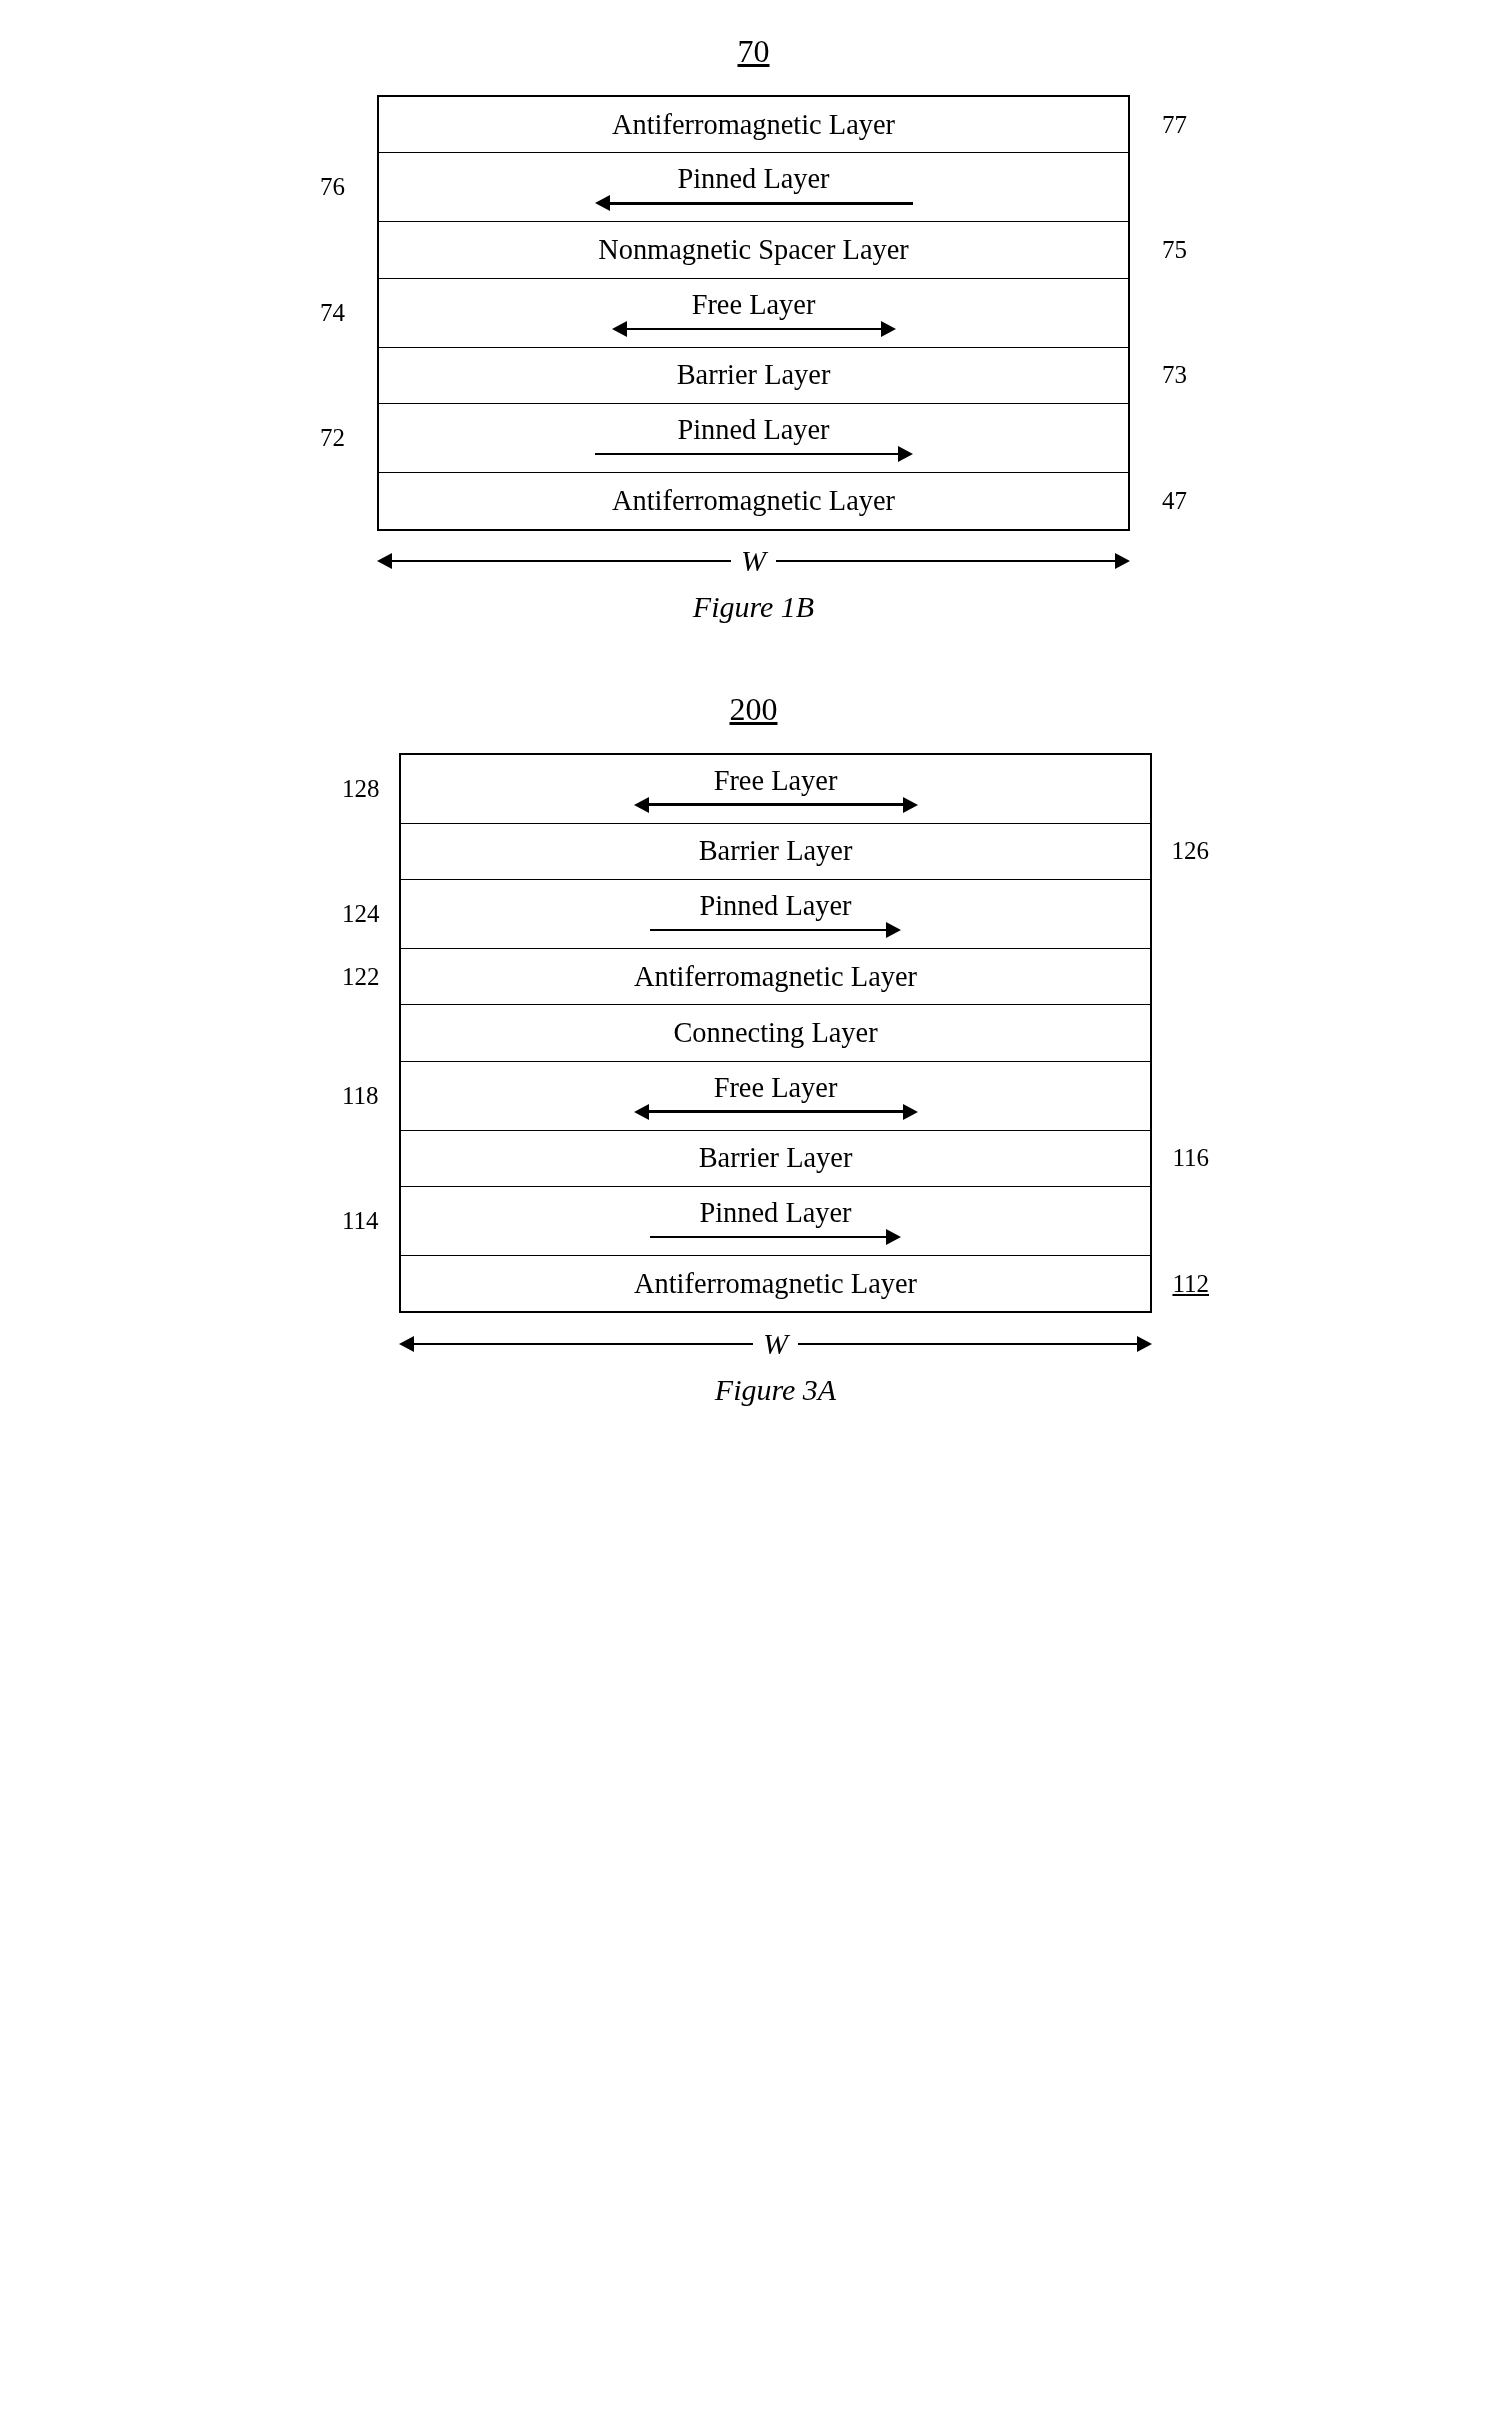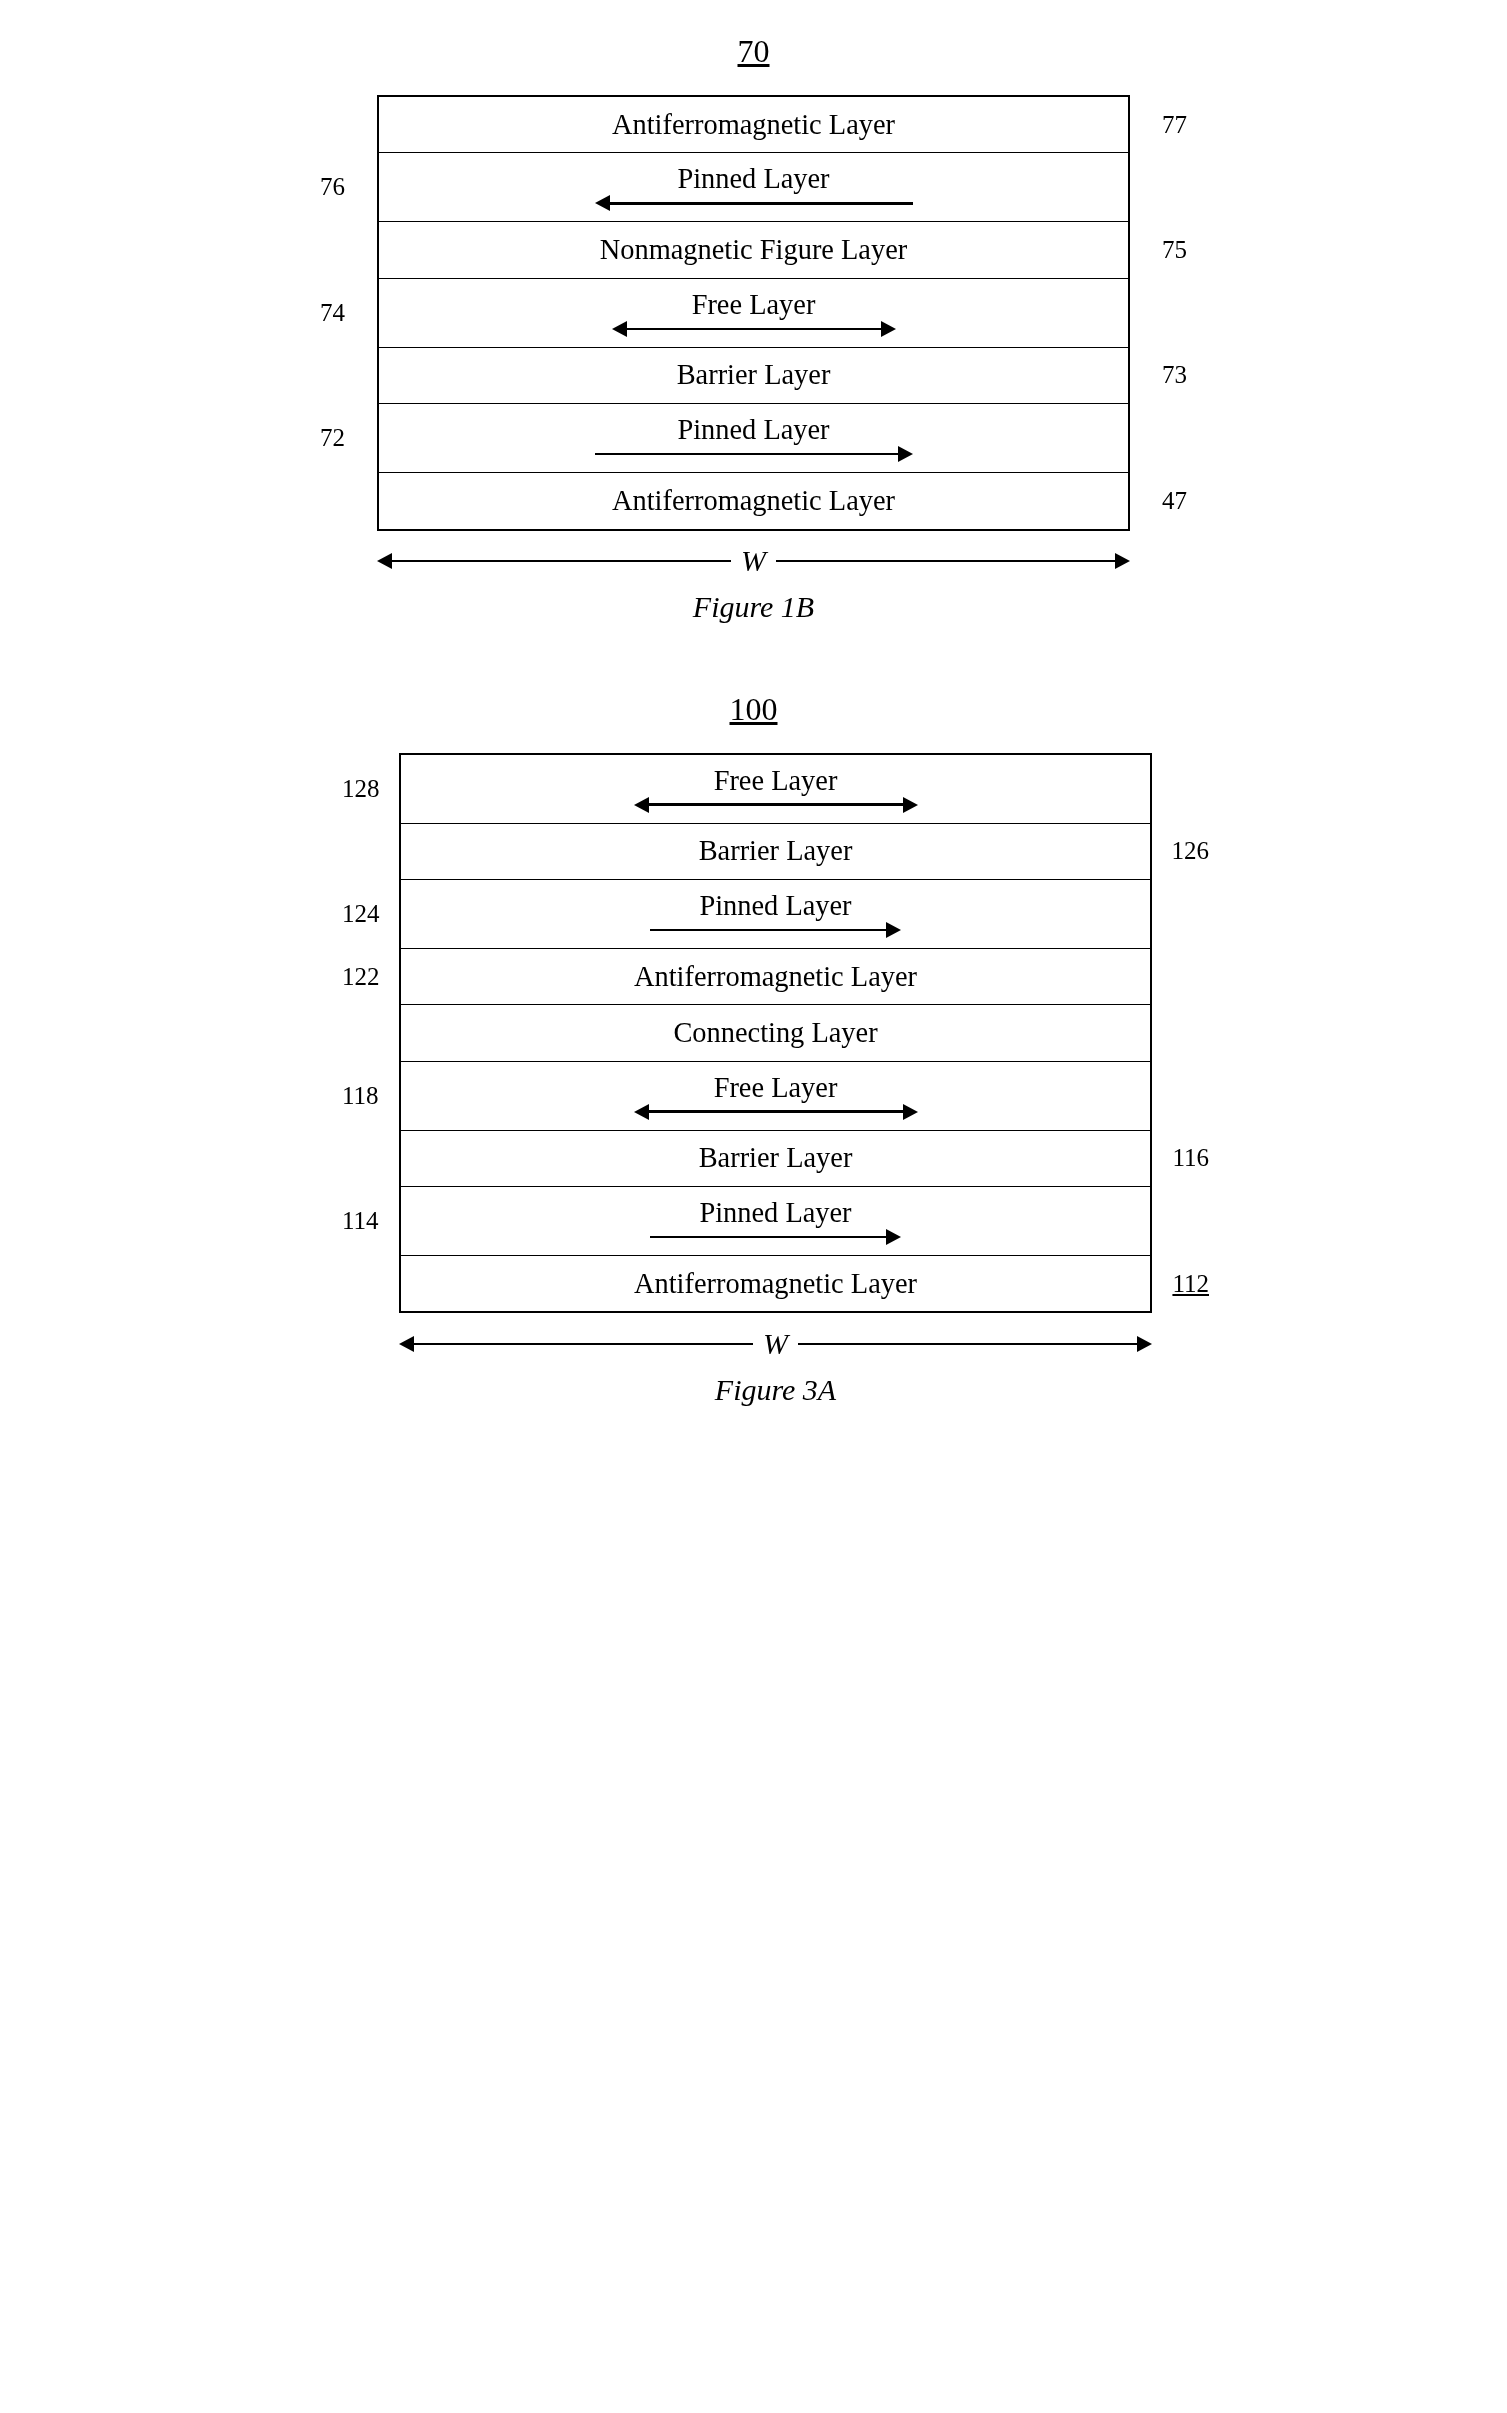--- a/index.html
+++ b/index.html
@@ -144,21 +144,21 @@
           <div style="display:flex; flex-direction:column; align-items:center; width:100%; padding: 10px 0;">
             <span class="layer-text" style="padding:0;">Pinned Layer</span>
             <div class="double-arrow">
               <div class="arrow-head-left"></div>
               <div class="arrow-shaft" style="width:251px;"></div>
             </div>
           </div>
         </div>
 
         <div class="layer-row" style="position:relative;">
-          <span class="layer-text">Nonmagnetic Figure Layer</span>
+          <span class="layer-text">Nonmagnetic Spacer Layer</span>
           <span class="side-label-right" style="right:-59px; font-size:25px;">75</span>
         </div>
 
         <div class="layer-row" style="position:relative;">
           <span class="side-label-left" style="left:-59px; font-size:25px;">74</span>
           <div style="display:flex; flex-direction:column; align-items:center; width:100%; padding: 10px 0;">
             <span class="layer-text" style="padding:0;">Free Layer</span>
             <div class="double-arrow" style="width:284px;">
               <div class="arrow-head-left"></div>
               <div class="arrow-shaft" style="flex:1;"></div>
@@ -198,21 +198,21 @@
           <div style="flex:1; height:2.5px; background:#000;"></div>
           <div class="arrow-head-right"></div>
         </div>
       </div>
 
       <div class="figure-caption" style="margin-top:11.7px;">Figure 1B</div>
     </div>
   </div>
 
   <div class="figure-section">
-    <div class="figure-label">100</div>
+    <div class="figure-label">200</div>
 
     <div class="diagram-wrapper" style="position:relative;padding-left:44px;">
       <div class="layer-diagram" style="position:relative; width:753px;">
 
         <div class="layer-row" style="position:relative;">
           <span class="side-label-left" style="left:-59px; font-size:25px;">128</span>
           <div style="display:flex; flex-direction:column; align-items:center; width:100%; padding: 10px 0;">
             <span class="layer-text" style="padding:0;">Free Layer</span>
             <div style="display:flex; align-items:center; width:284px;">
               <div class="arrow-head-left"></div>

